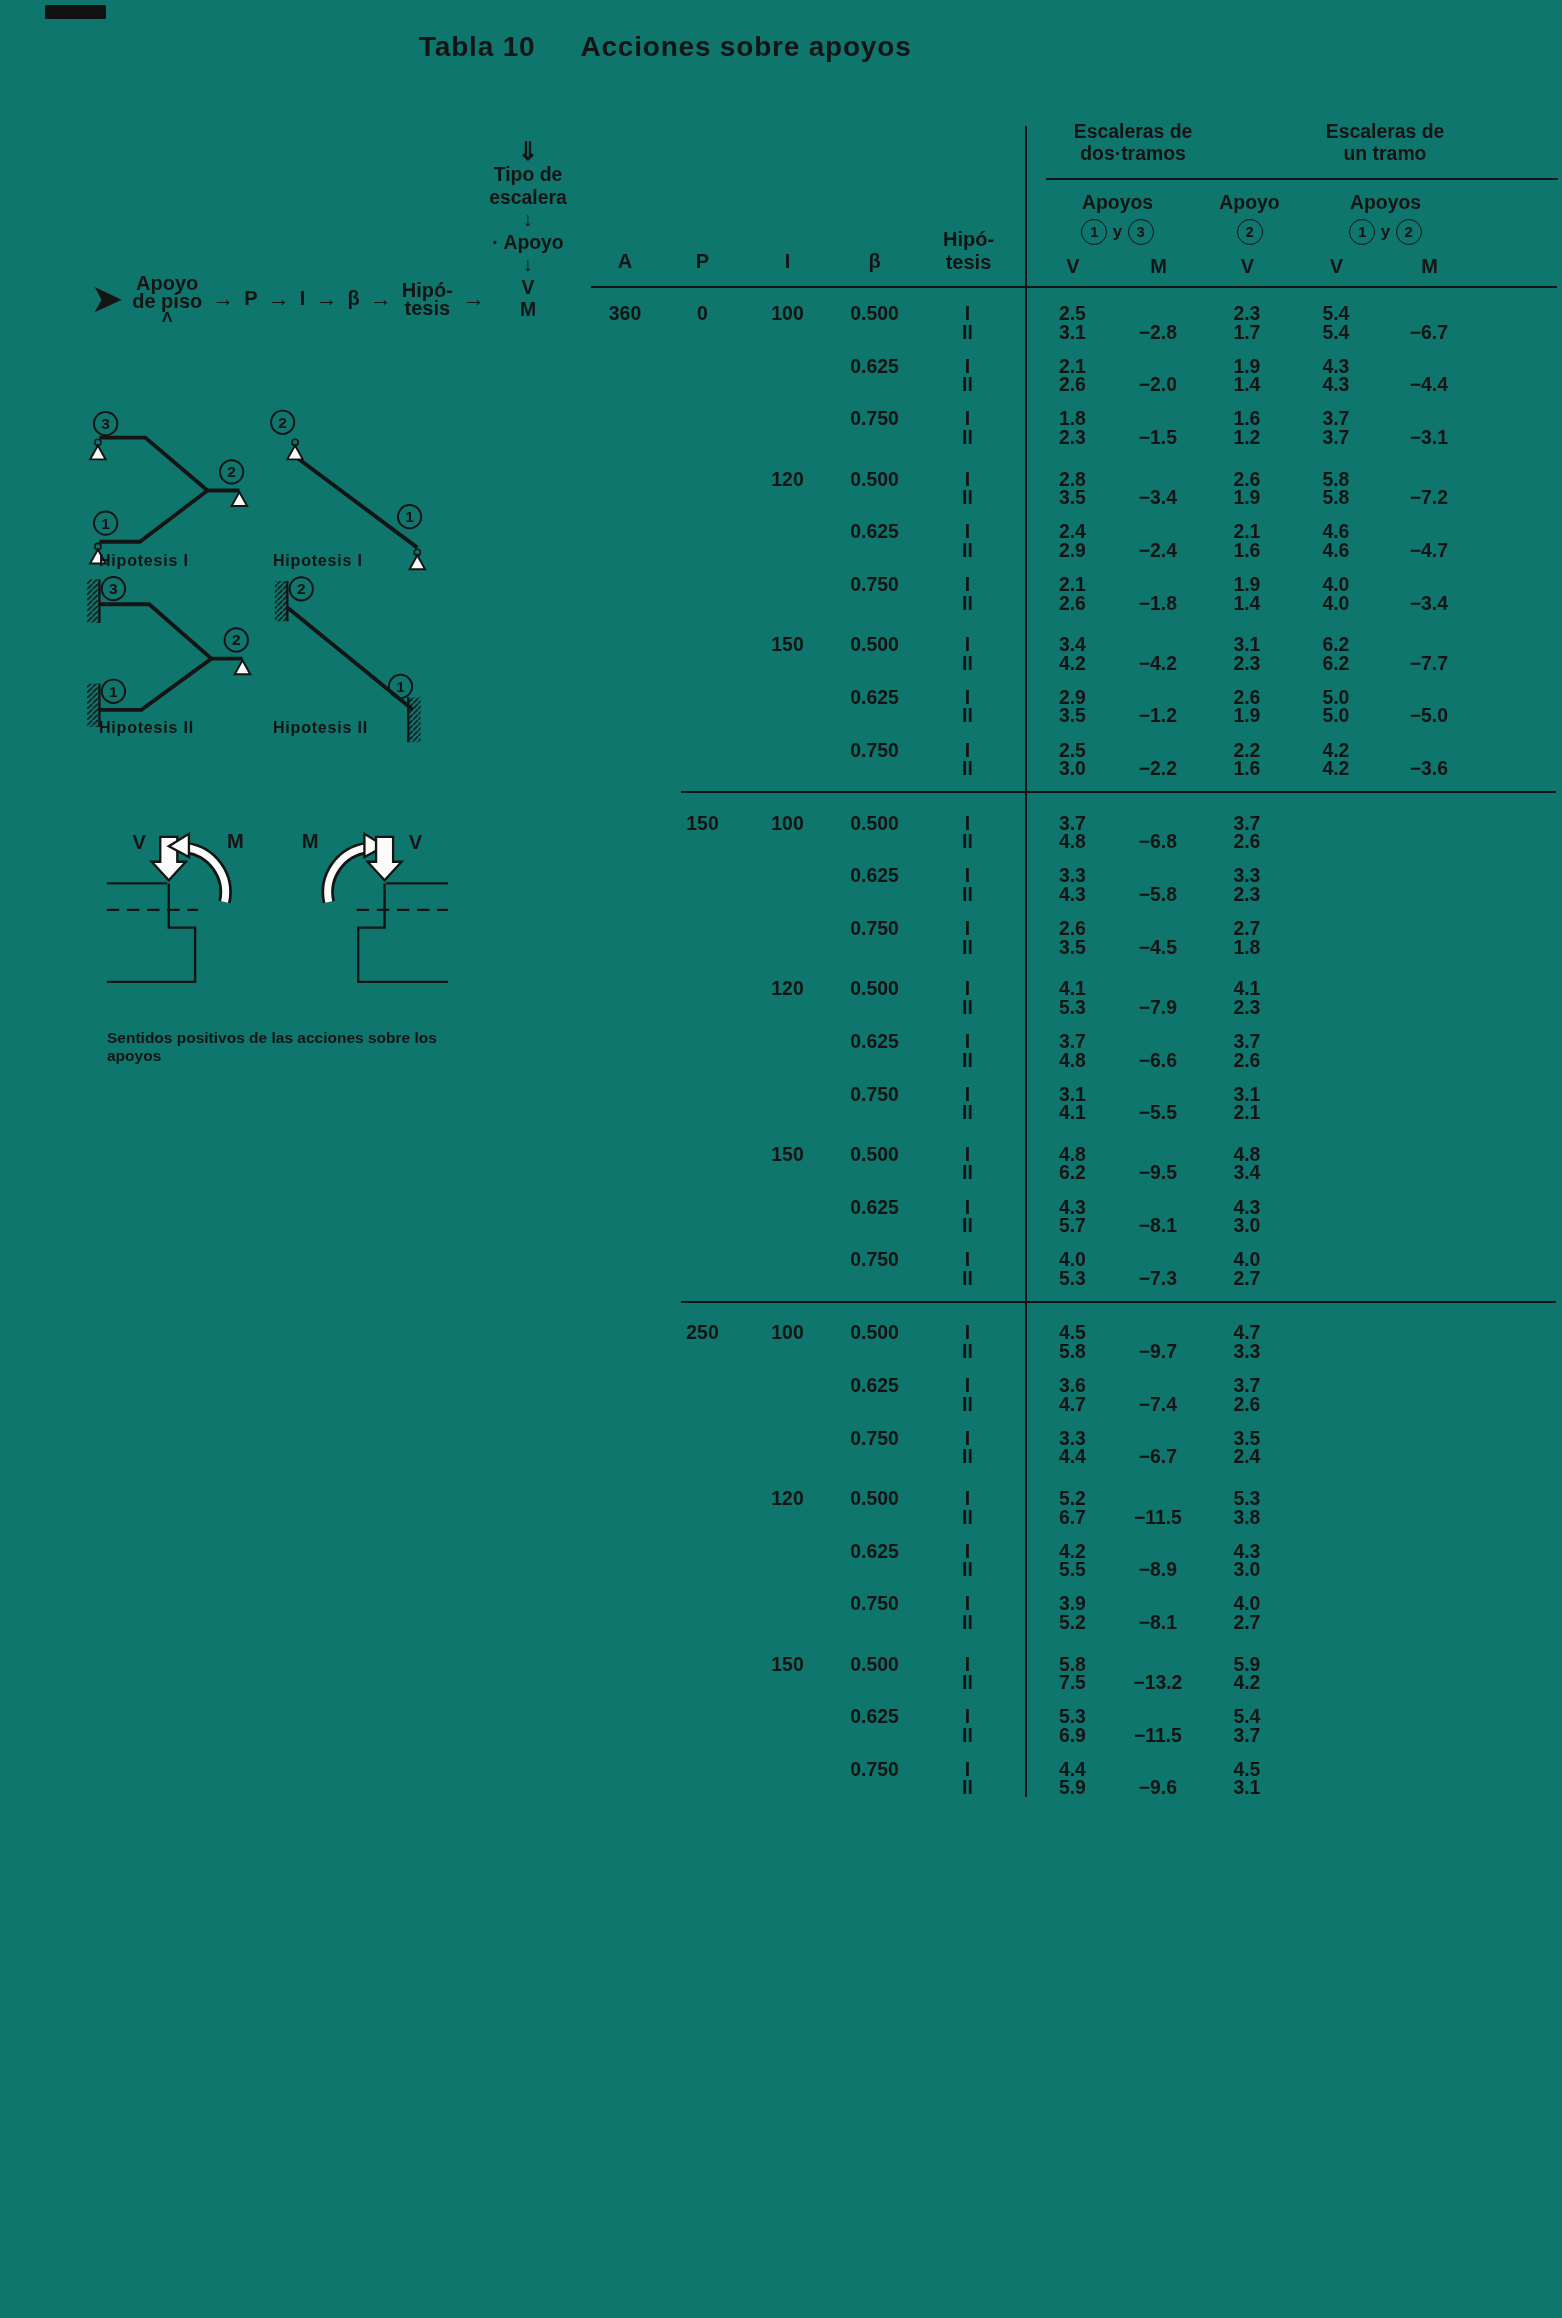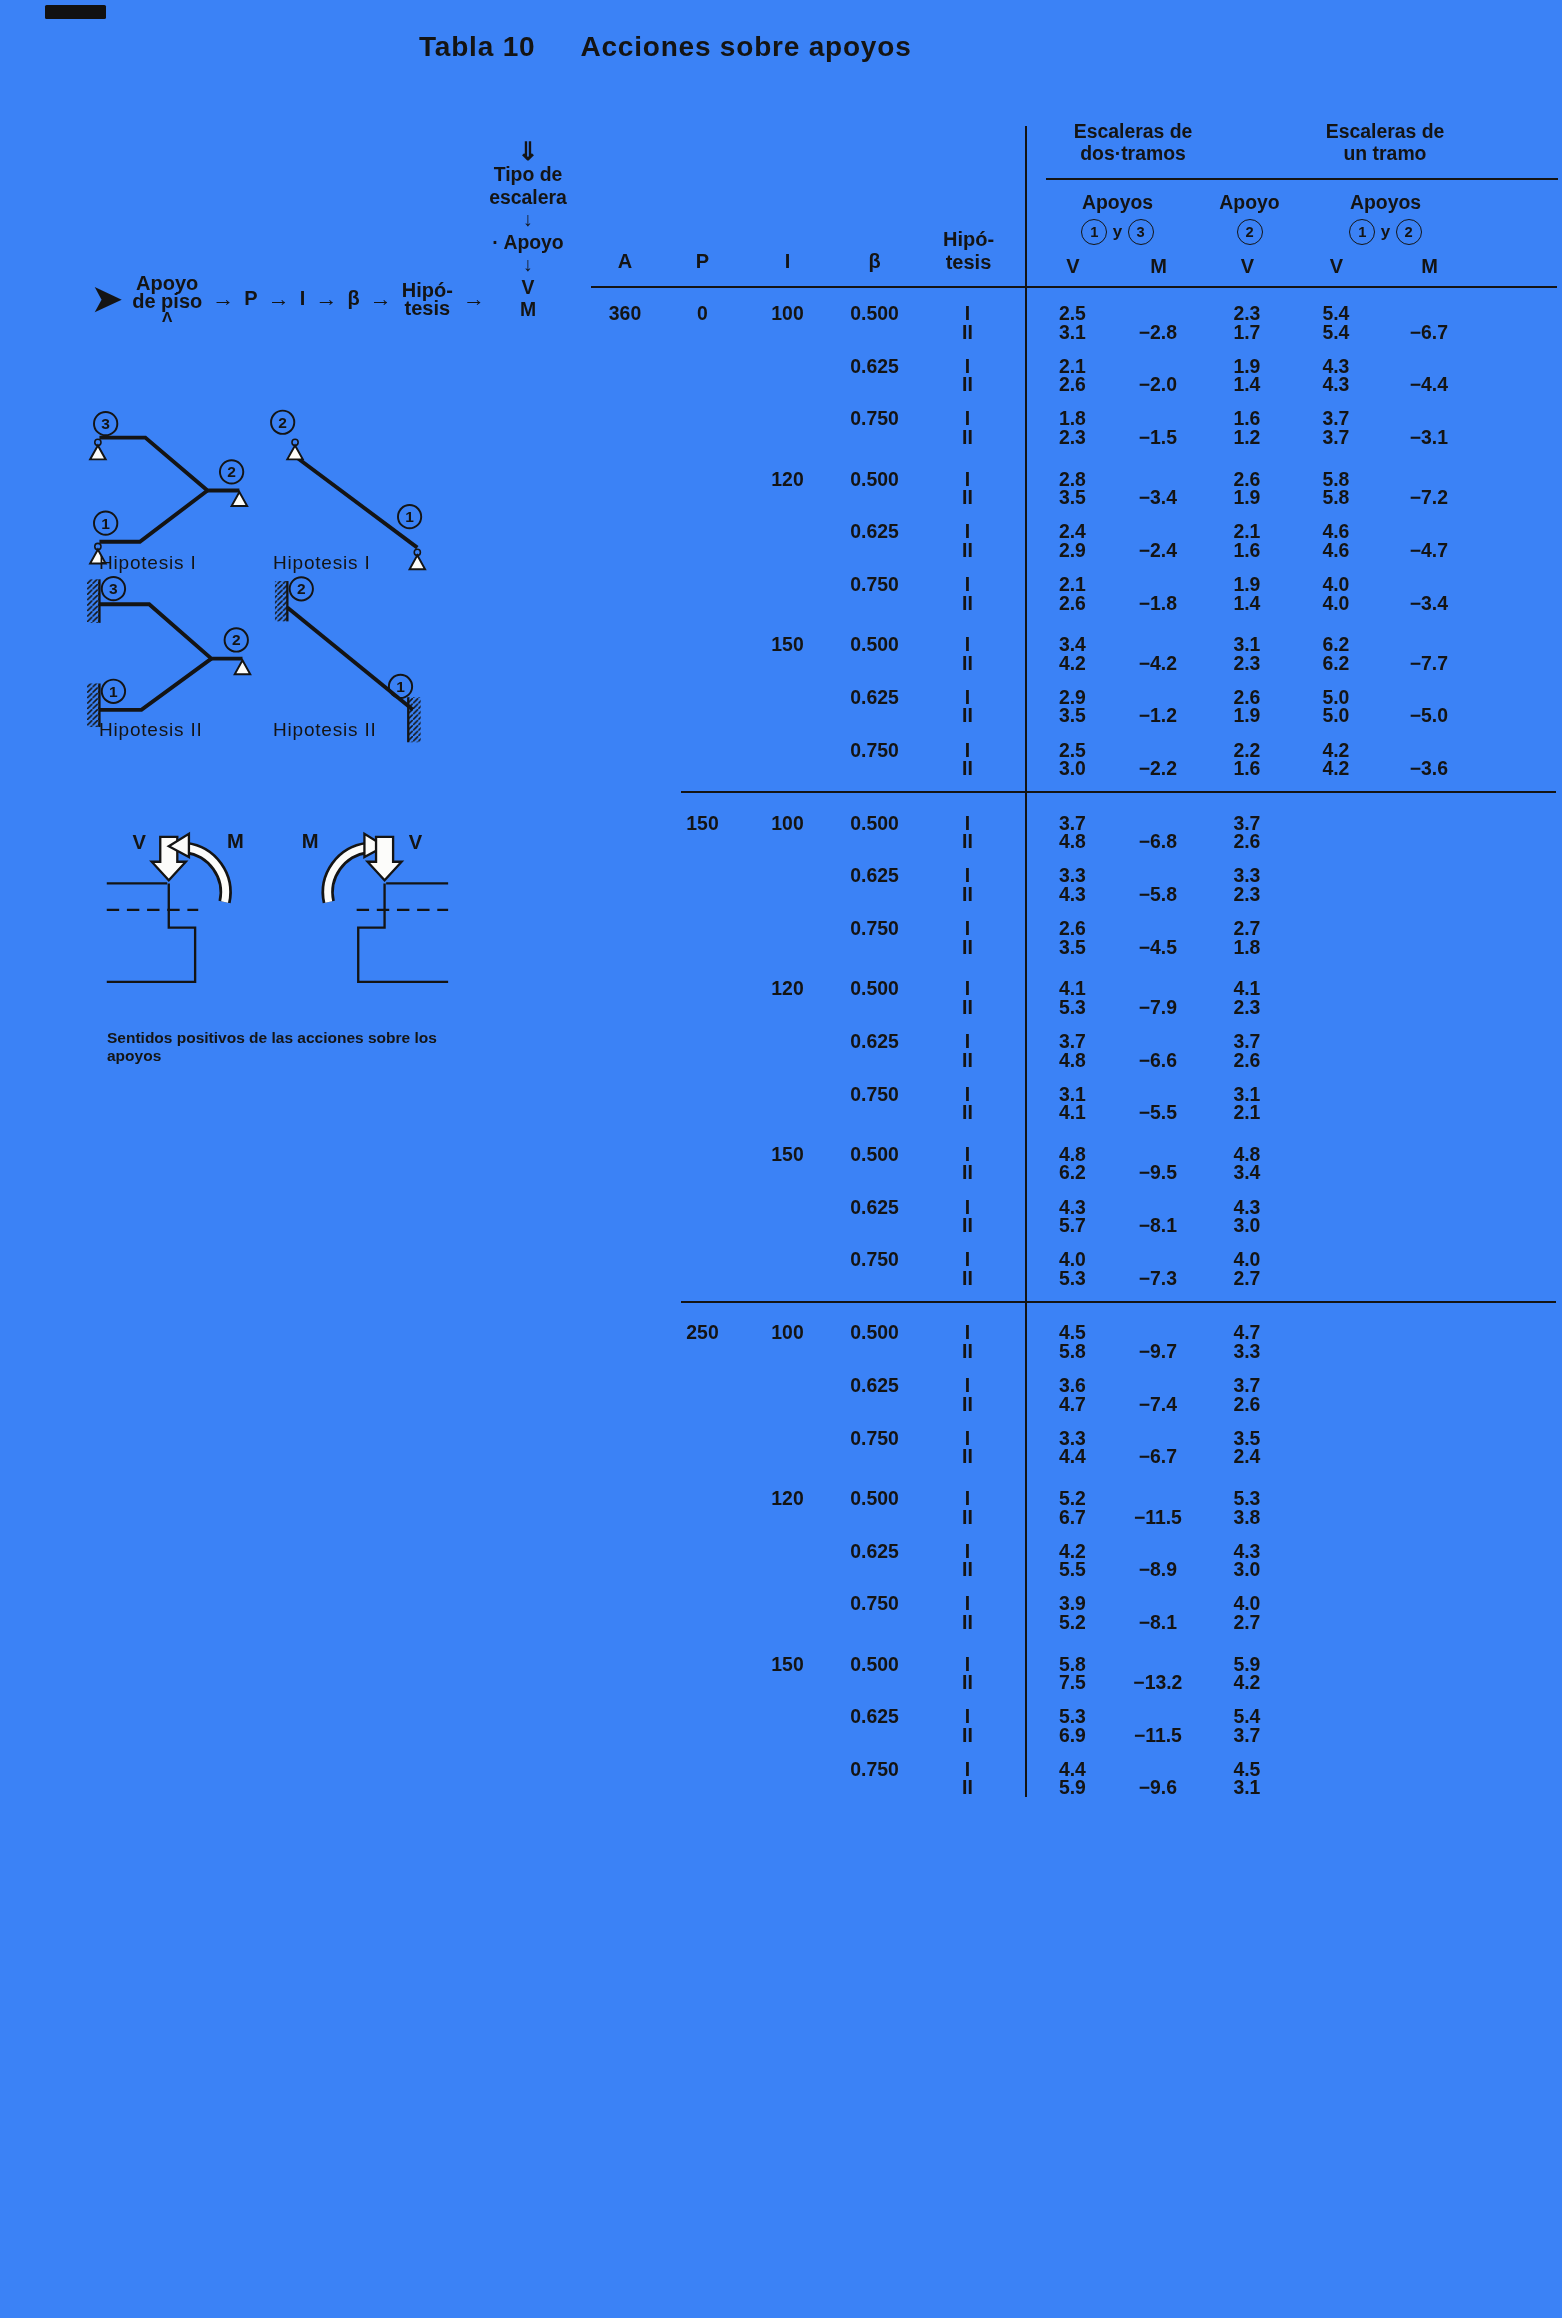--- a/index.html
+++ b/index.html
@@ -1,35 +1,35 @@
 <!DOCTYPE html>
 <html style="font-size:12.4px"><head>
 <meta charset="utf-8">
 <style>
   html,body{margin:0;padding:0;background:#e8e8e4;}
-  #page{position:relative;width:1563px;height:2319px;background:#3b82f6;color:#141414;
+  #page{position:relative;width:1563px;height:2319px;background:#0f766e;color:#141414;
         font-family:"Liberation Sans", sans-serif;overflow:hidden;}
   .abs{position:absolute;}
   .ctr{text-align:center;}
   
   .title-row{left:419px;top:31px;display:flex;gap:45px;font-size:28px;font-weight:bold;letter-spacing:0.8px;}
   
   .corner-mark{left:45px;top:4.7px;width:61px;height:14px;background:#111;border-radius:1.6px;}
   
   .flow-row{left:92px;top:265px;width:393px;height:67px;display:flex;align-items:center;
             justify-content:space-between;font-size:20px;font-weight:bold;}
   .flow-stack{display:flex;flex-direction:column;align-items:center;line-height:18px;}
   .flow-caret{font-size:15.5px;line-height:14px;}
   .big-arrow{font-size:36px;line-height:36px;}
   .flow-arrow{font-size:22px;}
   .chain{left:470px;top:140px;width:116px;display:flex;flex-direction:column;align-items:center;
          line-height:22.5px;font-size:19.4px;font-weight:bold;}
   .chain-big{font-size:25px;line-height:23px;}
   
-  .diag-label{font-size:19px;font-weight:normal;letter-spacing:0.8px;}
+  .diag-label{font-size:16px;font-weight:bold;letter-spacing:0.8px;}
   .caption{left:107px;top:1029px;width:357px;font-size:15.5px;font-weight:bold;}
   
   .group-h{font-size:19.4px;font-weight:bold;line-height:22px;}
   .sup-title{font-size:19.4px;font-weight:bold;}
   .circle-row{display:flex;justify-content:center;align-items:center;gap:5.4px;font-size:17px;font-weight:bold;}
   .circ{display:inline-flex;align-items:center;justify-content:center;width:24px;height:24px;
         border:1.9px solid #141414;border-radius:50%;font-size:14.7px;font-weight:bold;}
   .vm-label{font-size:20px;font-weight:bold;text-align:center;}
   .colh{font-size:20px;font-weight:bold;text-align:center;}
   

